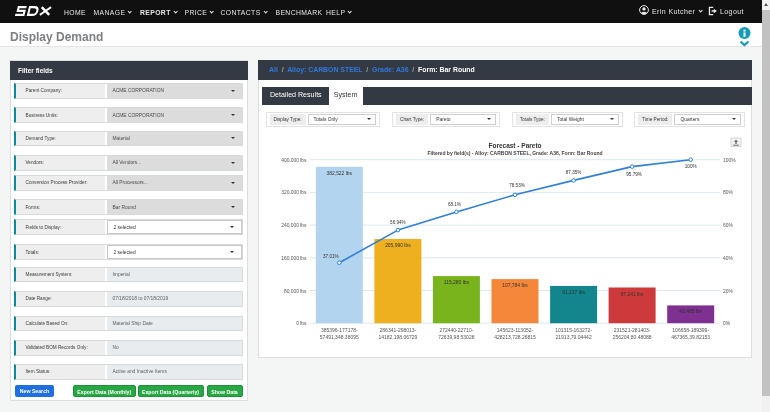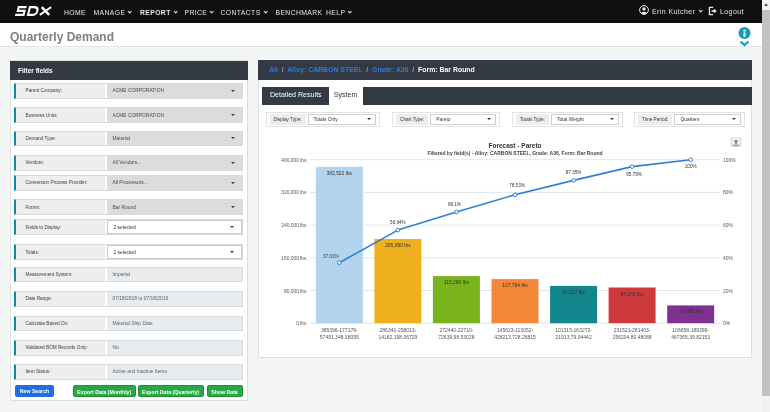--- a/index.html
+++ b/index.html
@@ -75,21 +75,21 @@
     <path d="M1.9 8.1 Q5 5.6 8.1 8.1 A4.4 4.4 0 0 1 1.9 8.1 Z" fill="#e8e8e8"></path>
   </svg>
 <div class="nav" style="left:652px;top:7.5px;font-size:7px;">Erin Kutcher<span class="car" style="margin-left:4px;"></span></div>
 <svg class="abs" style="left:708px;top:5.5px;" width="10" height="10" viewBox="0 0 10 10">
     <path d="M0.8 0.8 h4.4 v1.3 H2.1 v5.8 h3.1 v1.3 H0.8 Z" fill="#e8e8e8"></path>
     <path d="M5.8 2.7 L8.9 5 L5.8 7.3 v-1.5 H3.6 v-1.6 h2.2 Z" fill="#e8e8e8"></path>
   </svg>
 <div class="nav" style="left:720px;top:7.5px;font-size:7px;">Logout</div>
 
 <div id="hband">
-    <h1>Quarterly Demand</h1>
+    <h1>Display Demand</h1>
   </div>
 <svg class="abs" style="left:738px;top:27px;" width="13" height="20" viewBox="0 0 13 20">
     <circle cx="6.5" cy="6" r="6" fill="#139cba"></circle>
     <rect x="5.5" y="2.6" width="2" height="2" fill="#fff"></rect>
     <rect x="5.5" y="5.4" width="2" height="4.4" fill="#fff"></rect>
     <path d="M2.5 14.5 L6.5 18 L10.5 14.5" fill="none" stroke="#139cba" stroke-width="2.2"></path>
   </svg>
 
 <div id="lpanel"></div>
 <div id="lphead">Filter fields</div>

